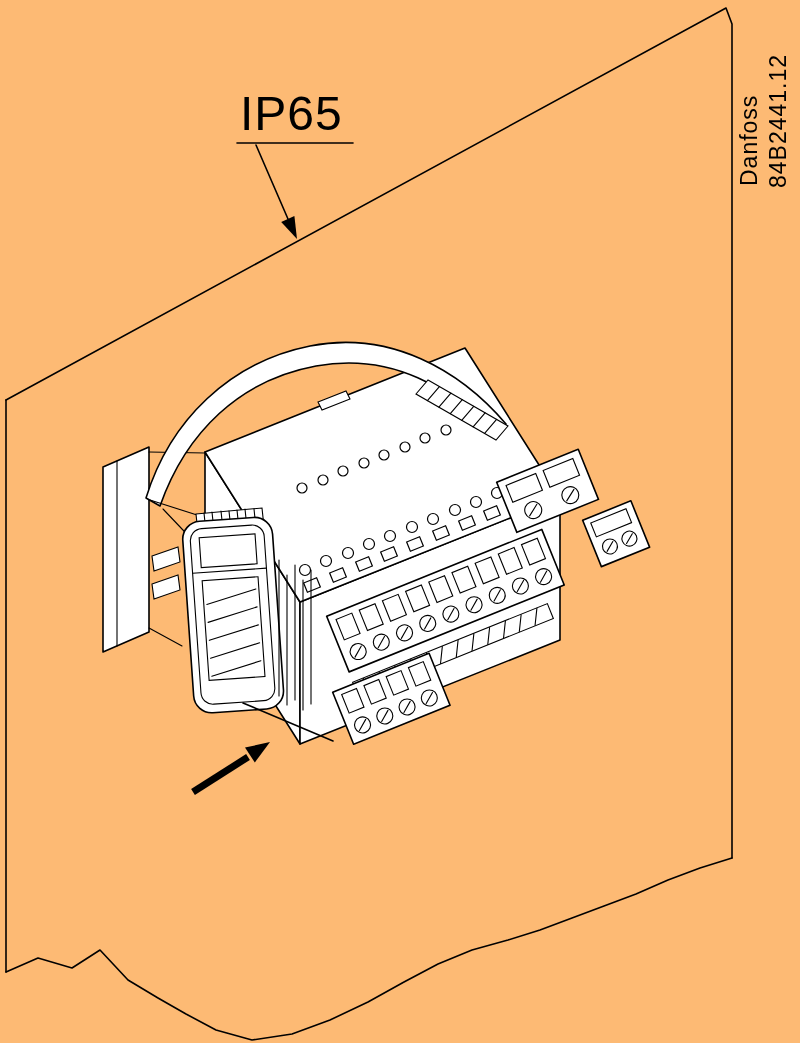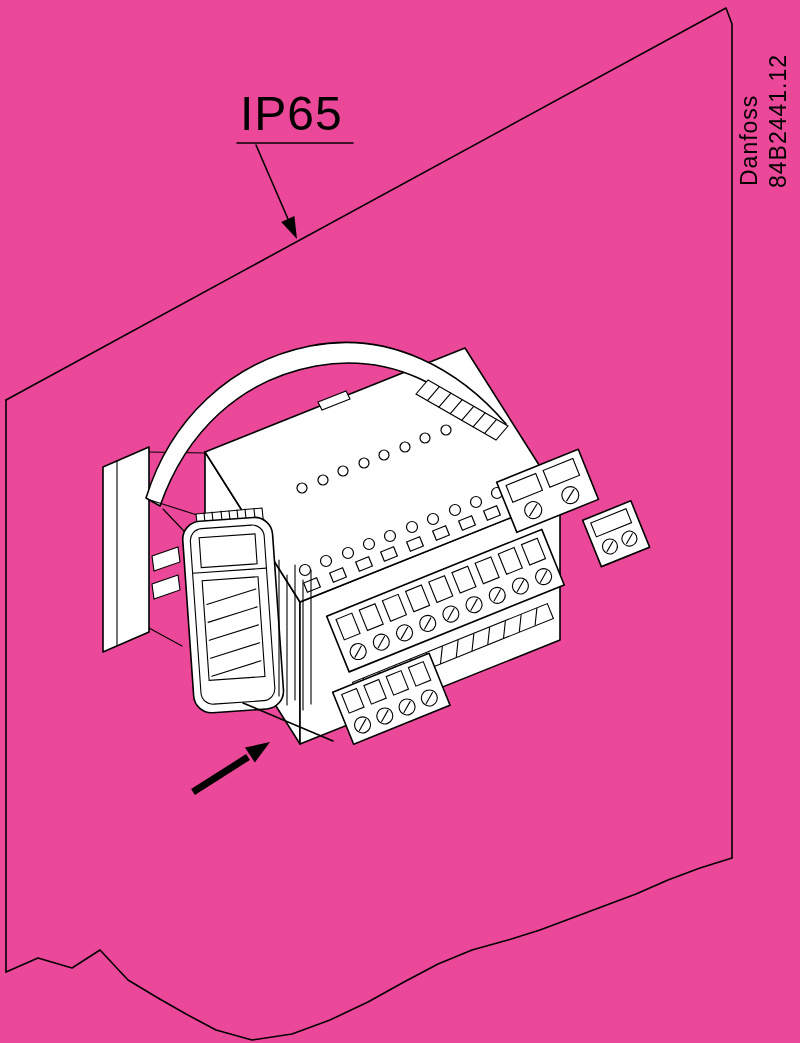--- a/index.html
+++ b/index.html
@@ -1,16 +1,16 @@
 <!DOCTYPE html>
 <html><head>
 <meta charset="utf-8">
 <style>
   html,body{margin:0;padding:0;background:#ffffff;}
-  .stage{position:relative;width:800px;height:1043px;background:#ec4899;overflow:hidden;
+  .stage{position:relative;width:800px;height:1043px;background:#fdba74;overflow:hidden;
          font-family:"Liberation Sans", sans-serif;}
   svg{position:absolute;left:0;top:0;}
   .ln{fill:none;stroke:#000;stroke-width:1.6;stroke-linecap:round;stroke-linejoin:round;}
   .lw{fill:#fff;stroke:#000;stroke-width:1.6;stroke-linejoin:round;}
   .thin{fill:none;stroke:#000;stroke-width:1.1;stroke-linecap:round;}
   .thinw{fill:#fff;stroke:#000;stroke-width:1.1;}
   .blk{fill:#000;stroke:none;}
   .thick{fill:none;stroke:#000;stroke-width:7;stroke-linecap:butt;}
   text{fill:#000;}
   .iplabel{font-size:48px;letter-spacing:1px;}

